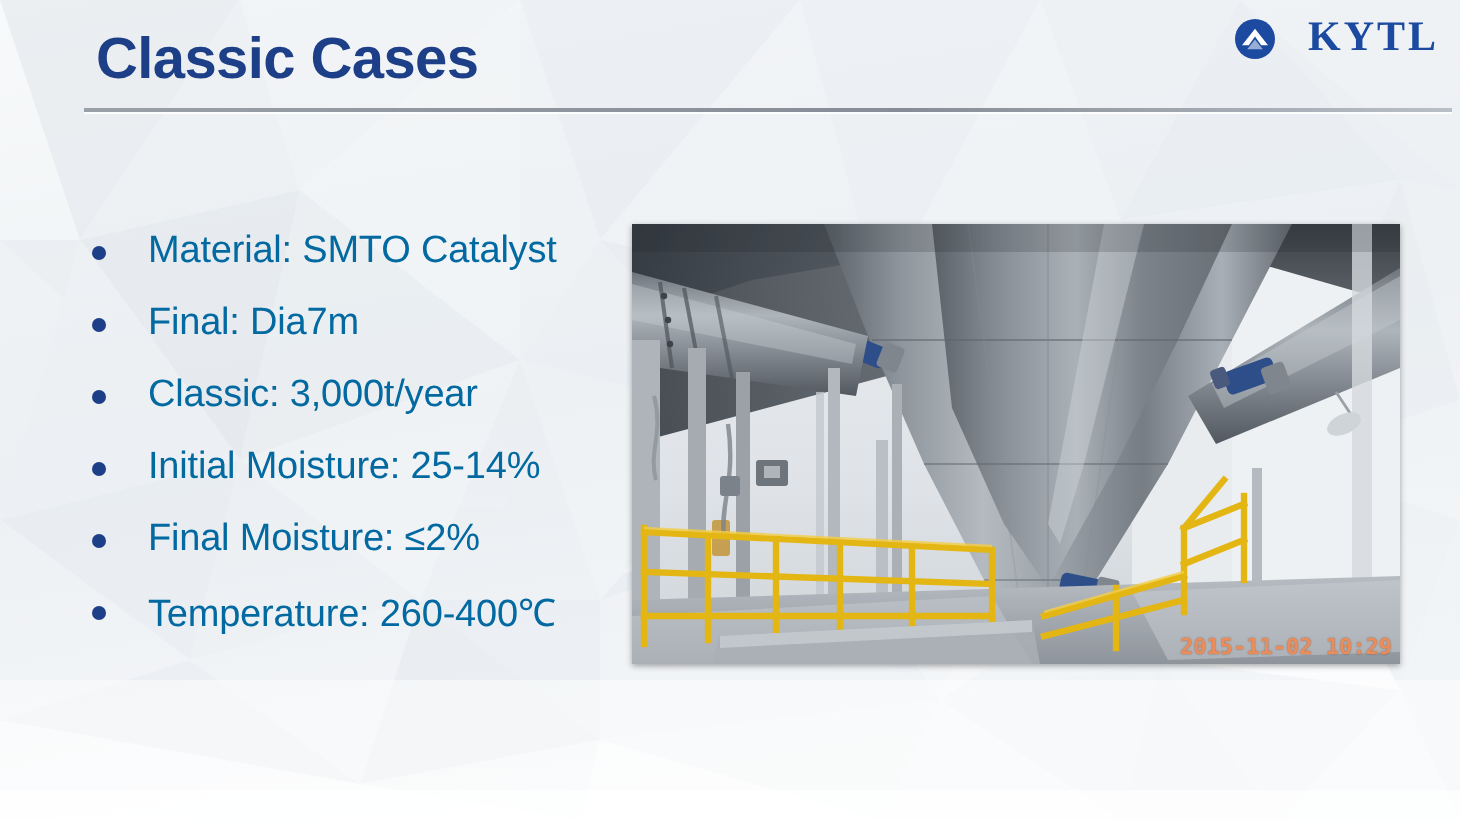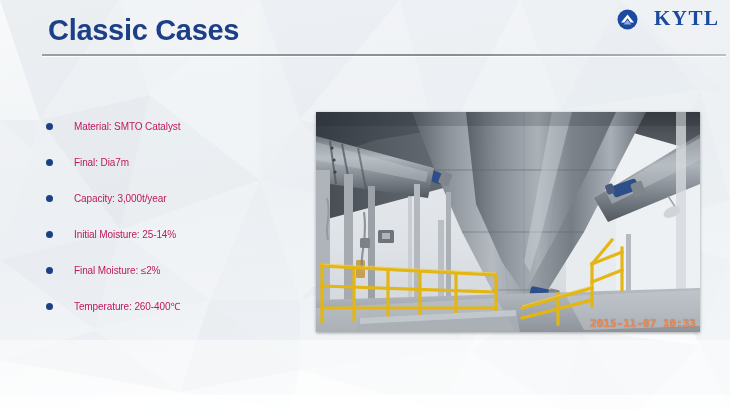--- a/index.html
+++ b/index.html
@@ -125,22 +125,22 @@
   }
   .bullet-dot {
     flex: 0 0 auto;
     width: 7px; height: 7px;
     border-radius: 50%;
     background: #1d3f87;
     margin-left: 4px;
     margin-right: 21px;
   }
   .bullet-text {
-    font-size: 10px;
-    color: #be185d;
+    font-size: 19px;
+    color: #0369a1;
     white-space: nowrap;
     letter-spacing: -0.1px;
   }
 
   
   #photo-frame {
     position: absolute;
     left: 316px; top: 112px;
     width: 384px; height: 220px;
     background: #1d2228;
@@ -260,21 +260,21 @@
     <div class="bullet-row">
       <span class="bullet-dot"></span>
       <span class="bullet-text">Material: SMTO Catalyst</span>
     </div>
     <div class="bullet-row">
       <span class="bullet-dot"></span>
       <span class="bullet-text">Final: Dia7m</span>
     </div>
     <div class="bullet-row">
       <span class="bullet-dot"></span>
-      <span class="bullet-text">Capacity: 3,000t/year</span>
+      <span class="bullet-text">Classic: 3,000t/year</span>
     </div>
     <div class="bullet-row">
       <span class="bullet-dot"></span>
       <span class="bullet-text">Initial Moisture: 25-14%</span>
     </div>
     <div class="bullet-row">
       <span class="bullet-dot"></span>
       <span class="bullet-text">Final Moisture: ≤2%</span>
     </div>
     <div class="bullet-row">
@@ -436,16 +436,16 @@
         <path d="M206 194 L276 174"></path>
       </g>
 
       <path d="M44 206 L200 198 L204 220 L40 220 Z" fill="#a9afb5" opacity="0.85"></path>
       <path d="M44 206 L200 198 L200 204 L44 212 Z" fill="#ccd1d5" opacity="0.7"></path>
 
       <rect x="0" y="0" width="384" height="220" fill="none"></rect>
       <path d="M0 0 H384 V14 H0 Z" fill="#1d2228" opacity="0.18"></path>
     </svg>
 
-    <div id="photo-timestamp">2015-11-07 10:33</div>
+    <div id="photo-timestamp">2015-11-02 10:29</div>
   </div>
 
 </div>
 
 </body></html>

